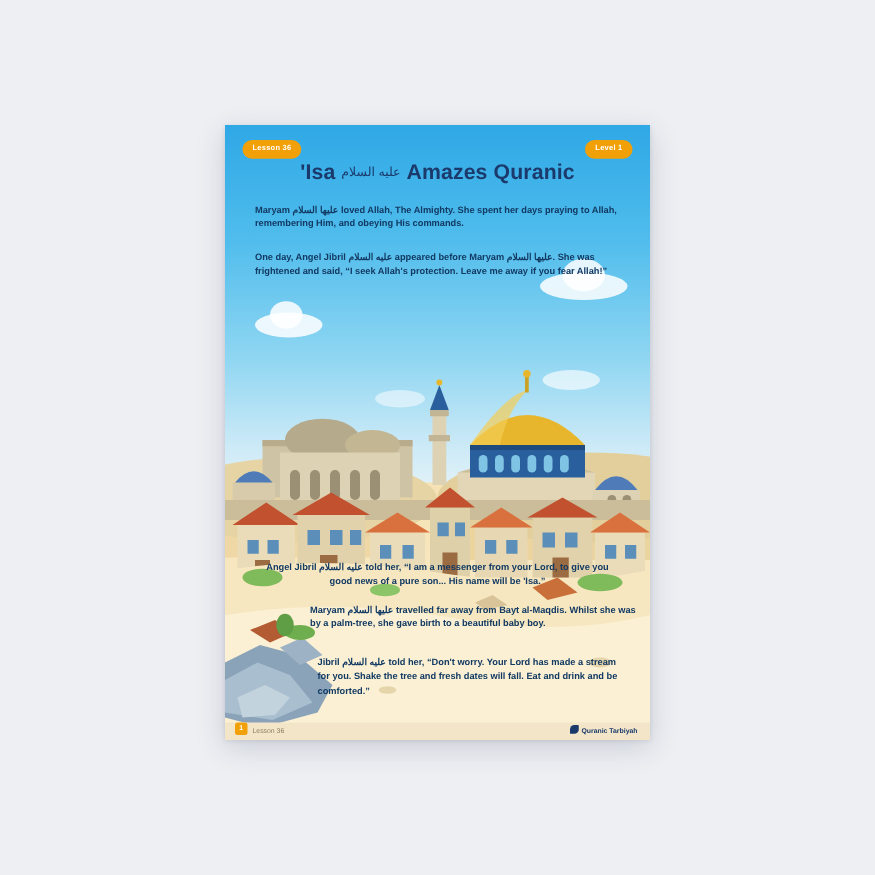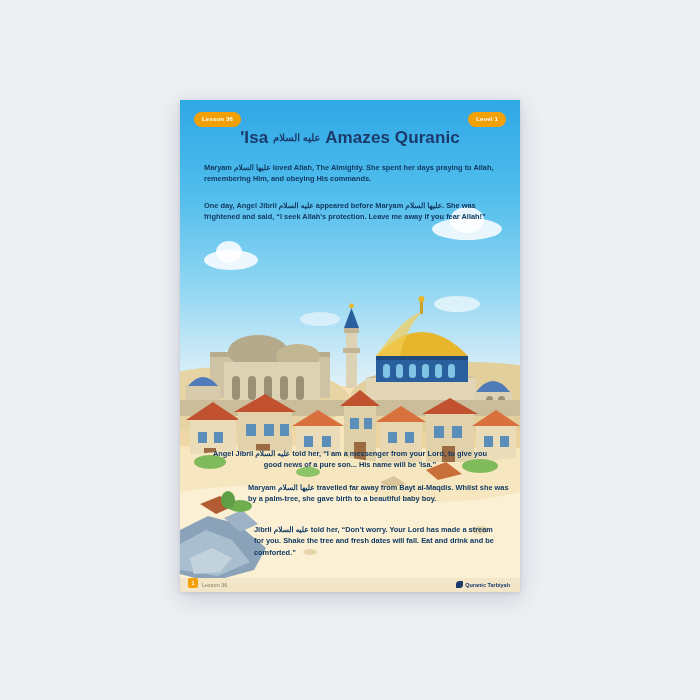--- a/index.html
+++ b/index.html
@@ -99,21 +99,21 @@
     left: 0; right: 0;
     top: 28px;
     text-align: center;
     font-size: 17px;
     font-weight: bold;
     color: #1b3a6b;
     letter-spacing: .1px;
   }
   .title .arabic {
     font-size: 10px;
-    font-weight: bold;
+    font-weight: normal;
     vertical-align: 2px;
   }
 
   
   .tx {
     position: absolute;
     font-size: 7.4px;
     line-height: 1.55;
     color: #123a63;
     font-weight: bold;

